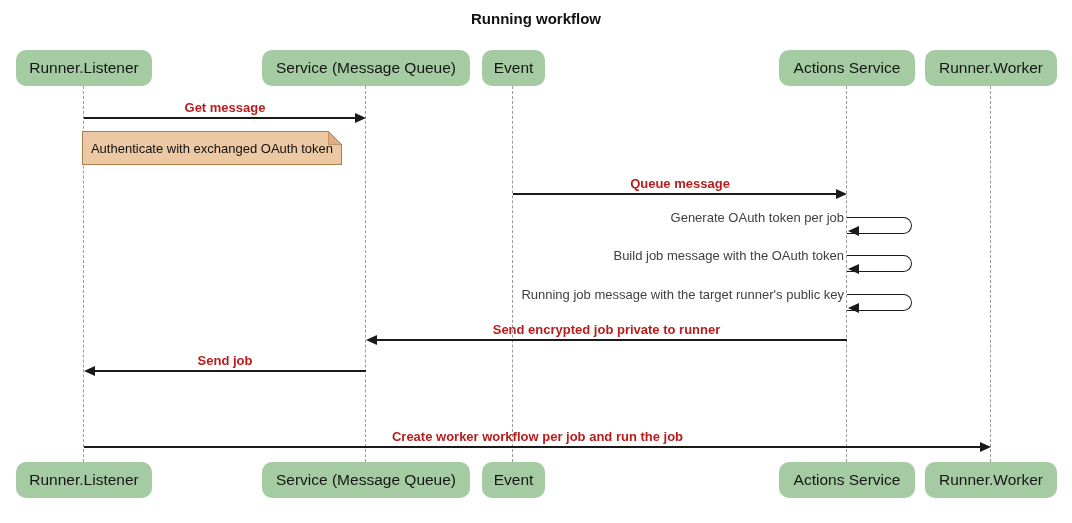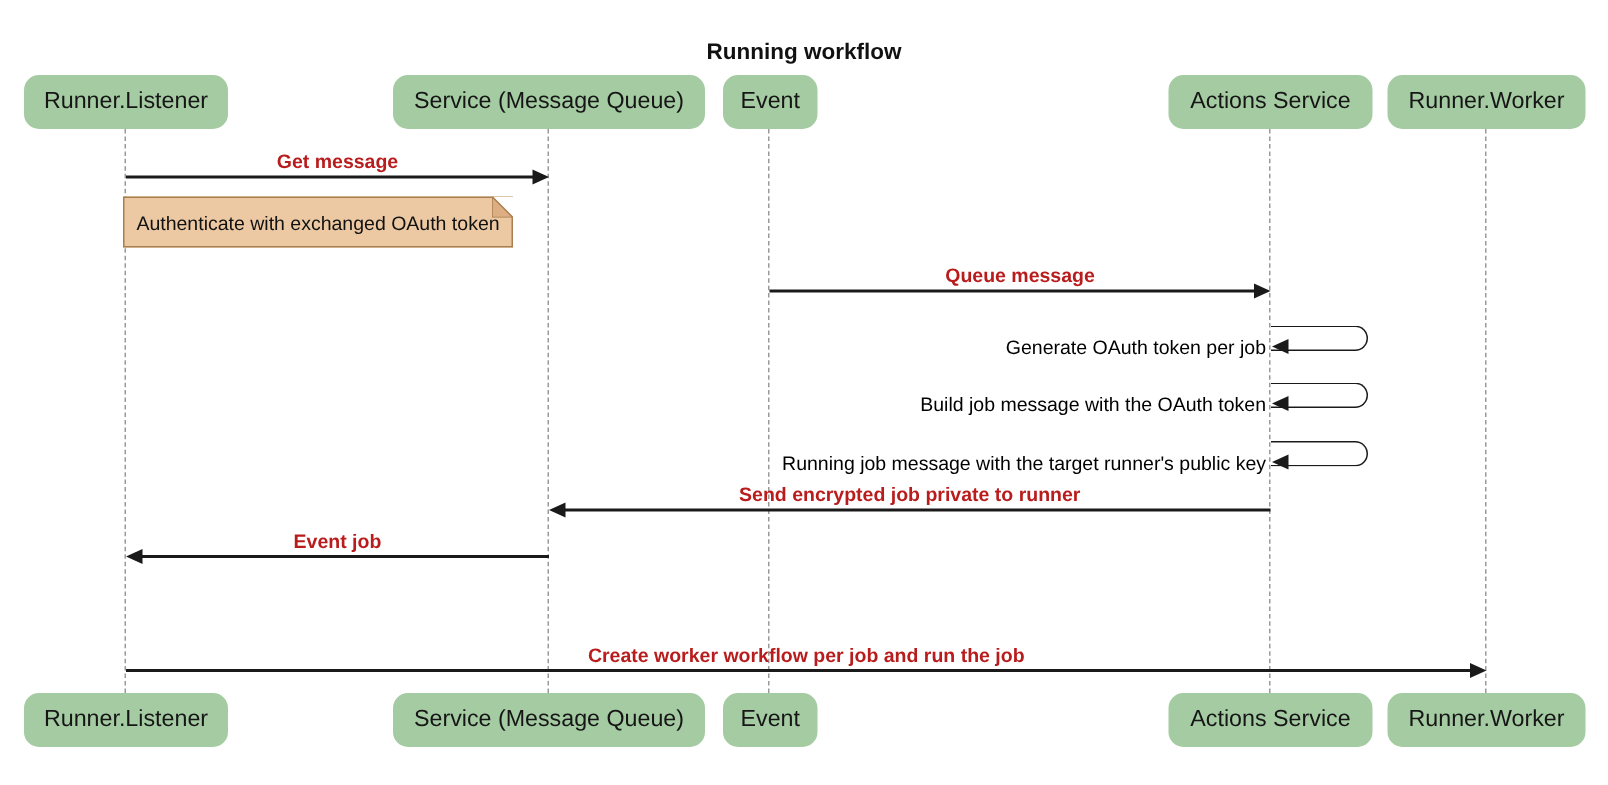--- a/index.html
+++ b/index.html
@@ -2,21 +2,21 @@
 <html><head>
 <meta charset="utf-8">
 <style>
   html,body{margin:0;padding:0;background:#ffffff;}
   .stage{
     position:relative;width:1072px;height:523px;background:#ffffff;
     font-family:"Liberation Sans","DejaVu Sans",sans-serif;color:#111;
     overflow:hidden;
   }
   .title{
-    position:absolute;left:0;right:0;top:26px;text-align:center;
+    position:absolute;left:0;right:0;top:10px;text-align:center;
     font-size:15px;font-weight:bold;color:#111;
   }
   .actor{
     position:absolute;height:36px;background:#A4CBA2;border-radius:10px;
     display:flex;align-items:center;justify-content:center;
     font-size:15.5px;color:#161616;white-space:nowrap;
   }
   .lifeline{
     position:absolute;width:0;border-left:1px dashed #9a9a9a;
     top:86px;height:376px;
@@ -34,22 +34,22 @@
   }
   .msg-label{
     position:absolute;font-size:13px;color:#b91c1c;text-align:center;
     height:17px;line-height:17px;white-space:nowrap;font-weight:bold;
   }
   .loop-shape{
     position:absolute;border:1.5px solid #1a1a1a;border-left:none;
     border-radius:0 10px 10px 0;width:64px;height:15px;background:transparent;
   }
   .loop-label{
-    position:absolute;font-size:13px;color:#000000;text-align:right;
-    height:17px;line-height:17px;white-space:nowrap;right:228px;margin-top:14px;
+    position:absolute;font-size:13px;color:#404040;text-align:right;
+    height:17px;line-height:17px;white-space:nowrap;right:228px;
   }
   .note{
     position:absolute;background:#ECC9A3;border:1px solid #A87E4F;
     font-size:13px;color:#111;display:flex;align-items:center;
     justify-content:center;white-space:nowrap;
   }
   .fold{position:absolute;top:-1px;right:-1px;}
 </style>
 </head>
 <body>
@@ -108,21 +108,21 @@
     <div class="head-left" style="left:848px;top:303px"></div>
   </div>
 
   <div>
     <div class="msg-label" style="left:366px;width:481px;top:321px">Send encrypted job private to runner</div>
     <div class="msg-line" style="left:375px;width:472px;top:339px"></div>
     <div class="head-left" style="left:366px;top:335px"></div>
   </div>
 
   <div>
-    <div class="msg-label" style="left:84px;width:282px;top:352px">Event job</div>
+    <div class="msg-label" style="left:84px;width:282px;top:352px">Send job</div>
     <div class="msg-line" style="left:93px;width:273px;top:370px"></div>
     <div class="head-left" style="left:84px;top:366px"></div>
   </div>
 
 
   <div>
     <div class="msg-label" style="left:84px;width:907px;top:428px">Create worker workflow per job and run the job</div>
     <div class="msg-line" style="left:84px;width:898px;top:446px"></div>
     <div class="head-right" style="left:980px;top:442px"></div>
   </div>

